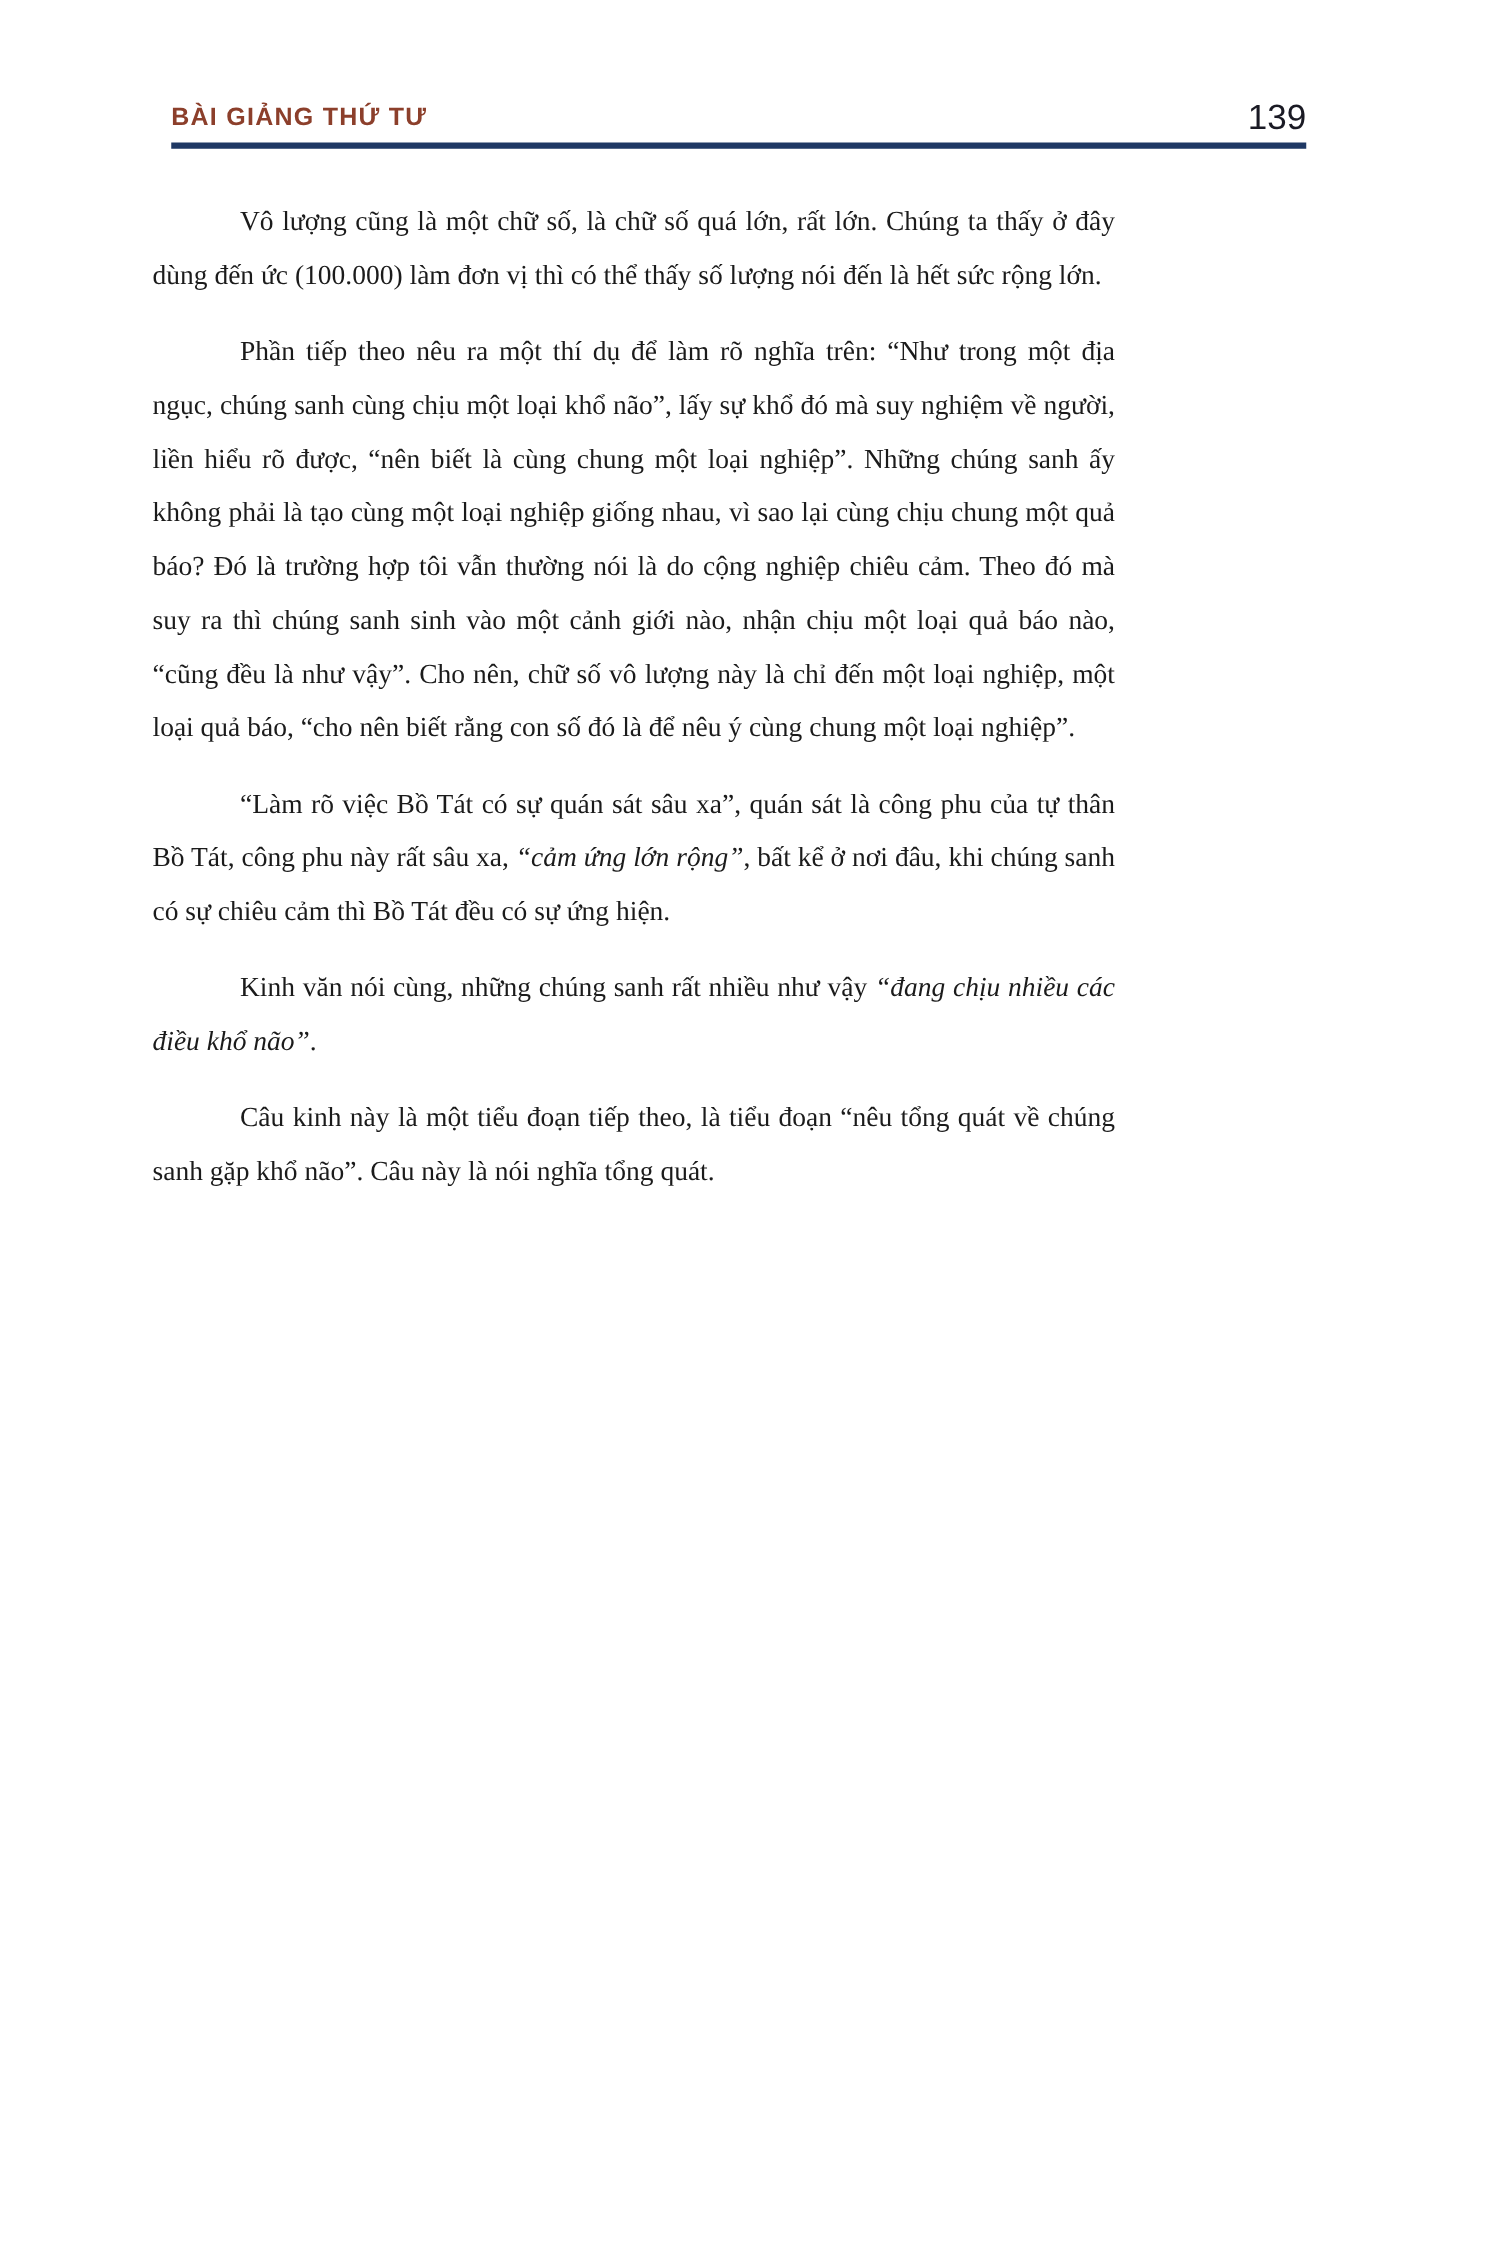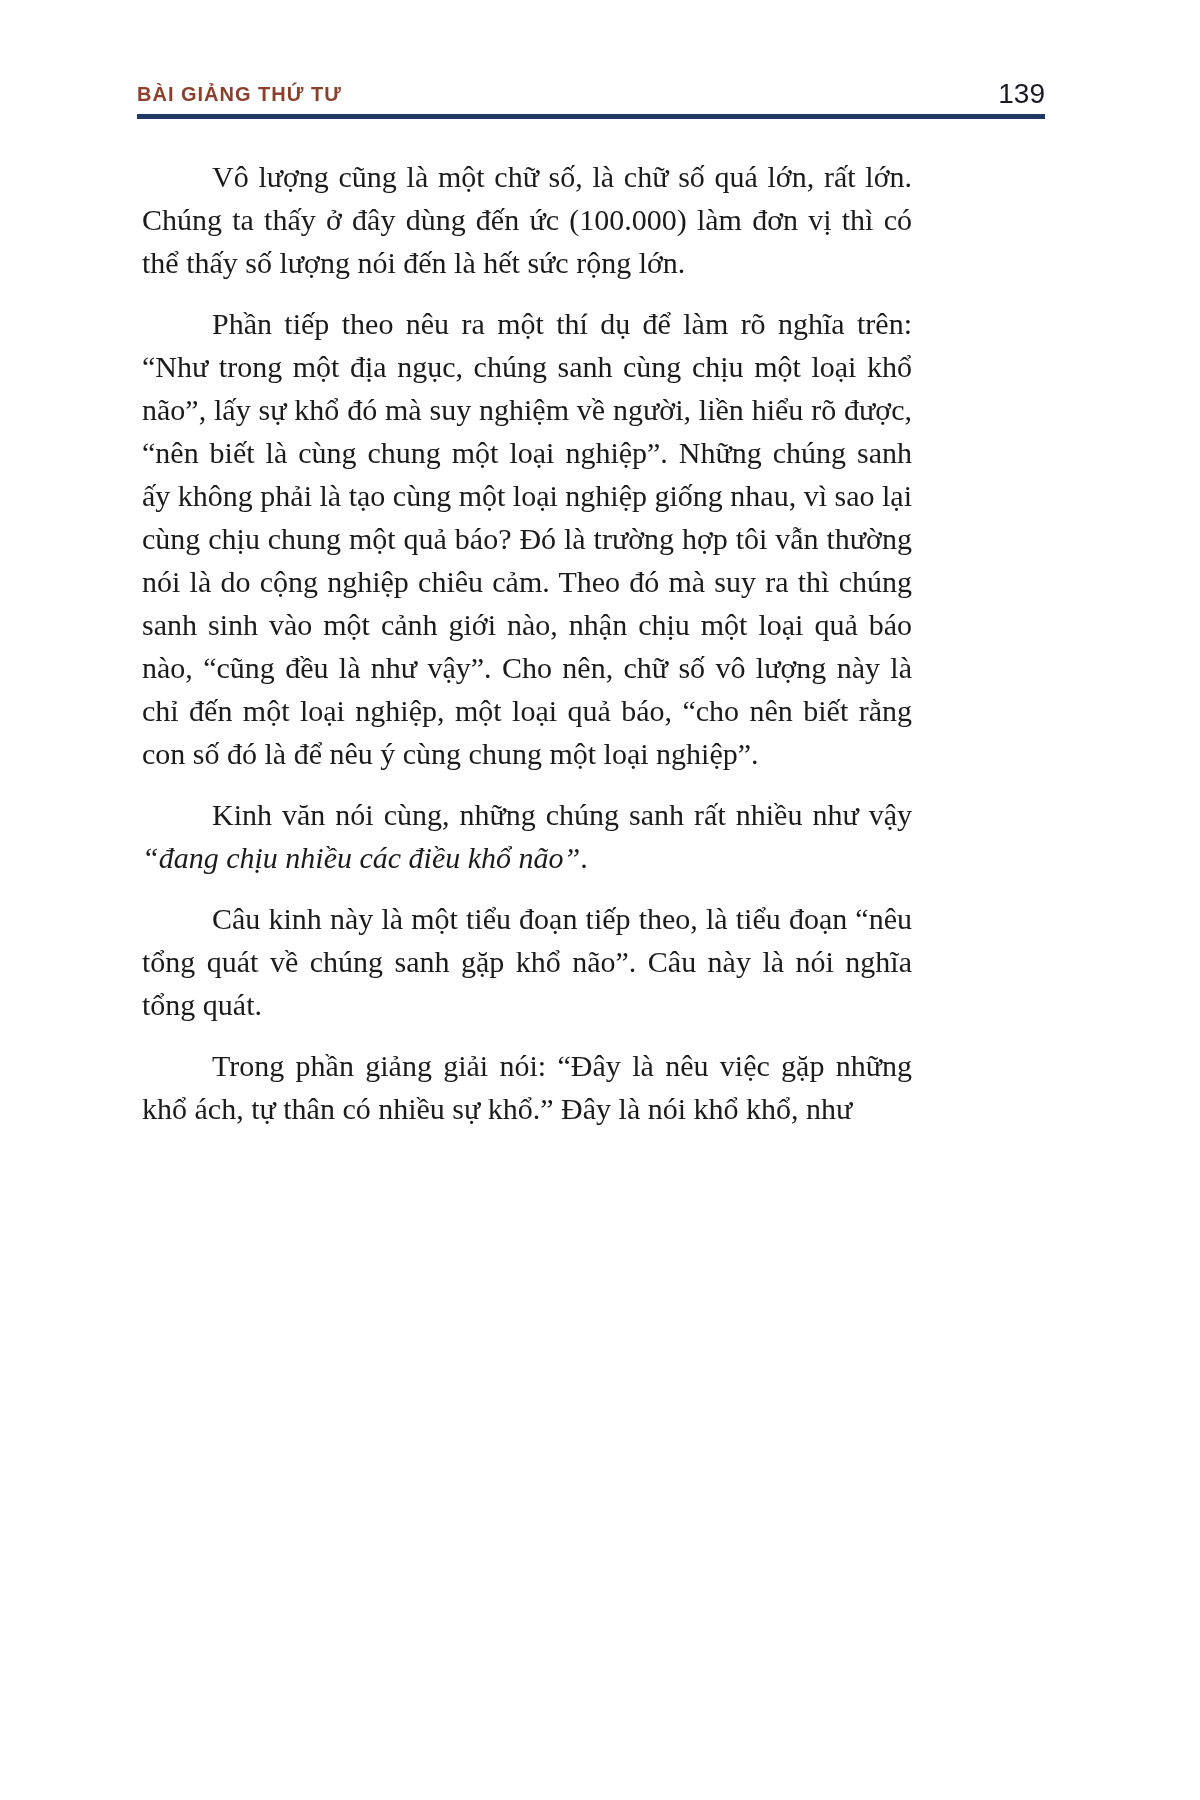--- a/index.html
+++ b/index.html
@@ -44,25 +44,25 @@
     position: absolute;
     left: 137px;
     top: 114px;
     width: 908px;
     height: 5px;
     background: var(--rule-color, #1f3864);
   }
 
   .body-text {
     position: absolute;
-    left: 142px;
+    left: 122px;
     top: 155px;
     width: 770px;
     font-family: "Liberation Serif", serif;
-    font-size: 30px;
+    font-size: 22px;
     line-height: 43px;
     color: var(--body-color, #1b1b1b);
     text-align: justify;
   }
 
   .para {
     margin: 0 0 18px 0;
     text-indent: 70px;
   }
 
@@ -76,18 +76,18 @@
   <header class="page-header">
     <span class="running-title">BÀI GIẢNG THỨ TƯ</span>
     <span class="page-number">139</span>
   </header>
 
   <div class="header-rule"></div>
 
   <main class="body-text">
       <p class="para"><span>Vô lượng cũng là một chữ số, là chữ số quá lớn, rất lớn. Chúng ta thấy ở đây dùng đến ức (100.000) làm đơn vị thì có thể thấy số lượng nói đến là hết sức rộng lớn.</span></p>
       <p class="para"><span>Phần tiếp theo nêu ra một thí dụ để làm rõ nghĩa trên: “Như trong một địa ngục, chúng sanh cùng chịu một loại khổ não”, lấy sự khổ đó mà suy nghiệm về người, liền hiểu rõ được, “nên biết là cùng chung một loại nghiệp”. Những chúng sanh ấy không phải là tạo cùng một loại nghiệp giống nhau, vì sao lại cùng chịu chung một quả báo? Đó là trường hợp tôi vẫn thường nói là do cộng nghiệp chiêu cảm. Theo đó mà suy ra thì chúng sanh sinh vào một cảnh giới nào, nhận chịu một loại quả báo nào, “cũng đều là như vậy”. Cho nên, chữ số vô lượng này là chỉ đến một loại nghiệp, một loại quả báo, “cho nên biết rằng con số đó là để nêu ý cùng chung một loại nghiệp”.</span></p>
+      <p class="para"><span>“Làm rõ việc Bồ Tát có sự quán sát sâu xa”, quán sát là công phu của tự thân Bồ Tát, công phu này rất sâu xa, </span><em>“cảm ứng lớn rộng”</em><span>, bất kể ở nơi đâu, khi chúng sanh có sự chiêu cảm thì Bồ Tát đều có sự ứng hiện.</span></p>
       <p class="para"><span>Kinh văn nói cùng, những chúng sanh rất nhiều như vậy </span><em>“đang chịu nhiều các điều khổ não”</em><span>.</span></p>
       <p class="para"><span>Câu kinh này là một tiểu đoạn tiếp theo, là tiểu đoạn “nêu tổng quát về chúng sanh gặp khổ não”. Câu này là nói nghĩa tổng quát.</span></p>
-      <p class="para"><span>Trong phần giảng giải nói: “Đây là nêu việc gặp những khổ ách, tự thân có nhiều sự khổ.” Đây là nói khổ khổ, như</span></p>
     </main>
 
 </div>
 
 </body></html>

